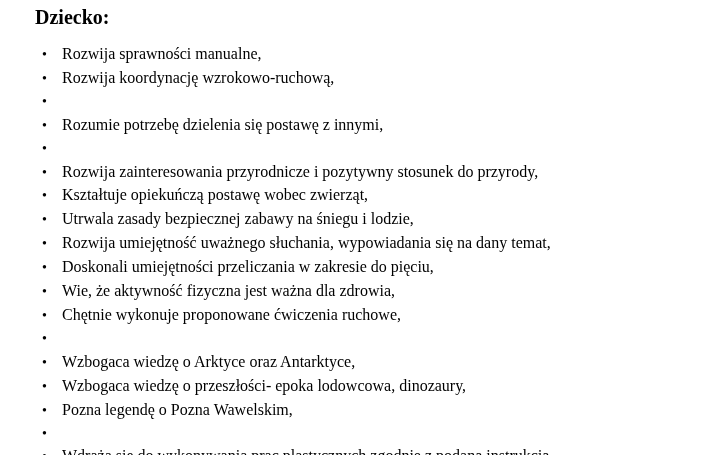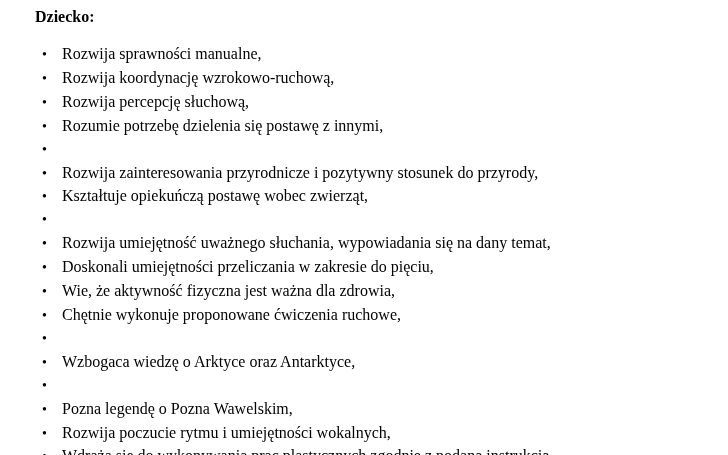--- a/index.html
+++ b/index.html
@@ -13,21 +13,21 @@
     height: 455px;
     background: #ffffff;
     color: #000000;
     font-family: "Liberation Serif", "DejaVu Serif", serif;
     font-size: 16px;
     overflow: hidden;
     box-sizing: border-box;
     padding-top: 7px;
   }
   .doc-heading {
-    font-size: 16px;
+    font-size: 20px;
     font-weight: bold;
     margin: 0 0 0 35px;
     line-height: 20px;
   }
   .bullet-list {
     list-style: none;
     margin: 16px 0 0 0;
     padding: 0;
   }
   .bullet-list li {
@@ -54,39 +54,39 @@
     <li>
         <span class="bullet-glyph">•</span>
         <span class="item-text">Rozwija sprawności manualne,</span>
       </li>
     <li>
         <span class="bullet-glyph">•</span>
         <span class="item-text">Rozwija koordynację wzrokowo-ruchową,</span>
       </li>
     <li>
         <span class="bullet-glyph">•</span>
-        <span class="item-text">Rozwija percepcję słuchową,</span>
       </li>
     <li>
         <span class="bullet-glyph">•</span>
         <span class="item-text">Rozumie potrzebę dzielenia się postawę z innymi,</span>
       </li>
     <li>
         <span class="bullet-glyph">•</span>
       </li>
     <li>
         <span class="bullet-glyph">•</span>
         <span class="item-text">Rozwija zainteresowania przyrodnicze i pozytywny stosunek do przyrody,</span>
       </li>
     <li>
         <span class="bullet-glyph">•</span>
         <span class="item-text">Kształtuje opiekuńczą postawę wobec zwierząt,</span>
       </li>
     <li>
         <span class="bullet-glyph">•</span>
+        <span class="item-text">Utrwala zasady bezpiecznej zabawy na śniegu i lodzie,</span>
       </li>
     <li>
         <span class="bullet-glyph">•</span>
         <span class="item-text">Rozwija umiejętność uważnego słuchania, wypowiadania się na dany temat,</span>
       </li>
     <li>
         <span class="bullet-glyph">•</span>
         <span class="item-text">Doskonali umiejętności przeliczania w zakresie do pięciu,</span>
       </li>
     <li>
@@ -99,27 +99,27 @@
       </li>
     <li>
         <span class="bullet-glyph">•</span>
       </li>
     <li>
         <span class="bullet-glyph">•</span>
         <span class="item-text">Wzbogaca wiedzę o Arktyce oraz Antarktyce,</span>
       </li>
     <li>
         <span class="bullet-glyph">•</span>
+        <span class="item-text">Wzbogaca wiedzę o przeszłości- epoka lodowcowa, dinozaury,</span>
       </li>
     <li>
         <span class="bullet-glyph">•</span>
         <span class="item-text">Pozna legendę o Pozna Wawelskim,</span>
       </li>
     <li>
         <span class="bullet-glyph">•</span>
-        <span class="item-text">Rozwija poczucie rytmu i umiejętności wokalnych,</span>
       </li>
     <li>
         <span class="bullet-glyph">•</span>
         <span class="item-text">Wdraża się do wykonywania prac plastycznych zgodnie z podaną instrukcją.</span>
       </li>
   </ul>
 </div>
 
 </body></html>

